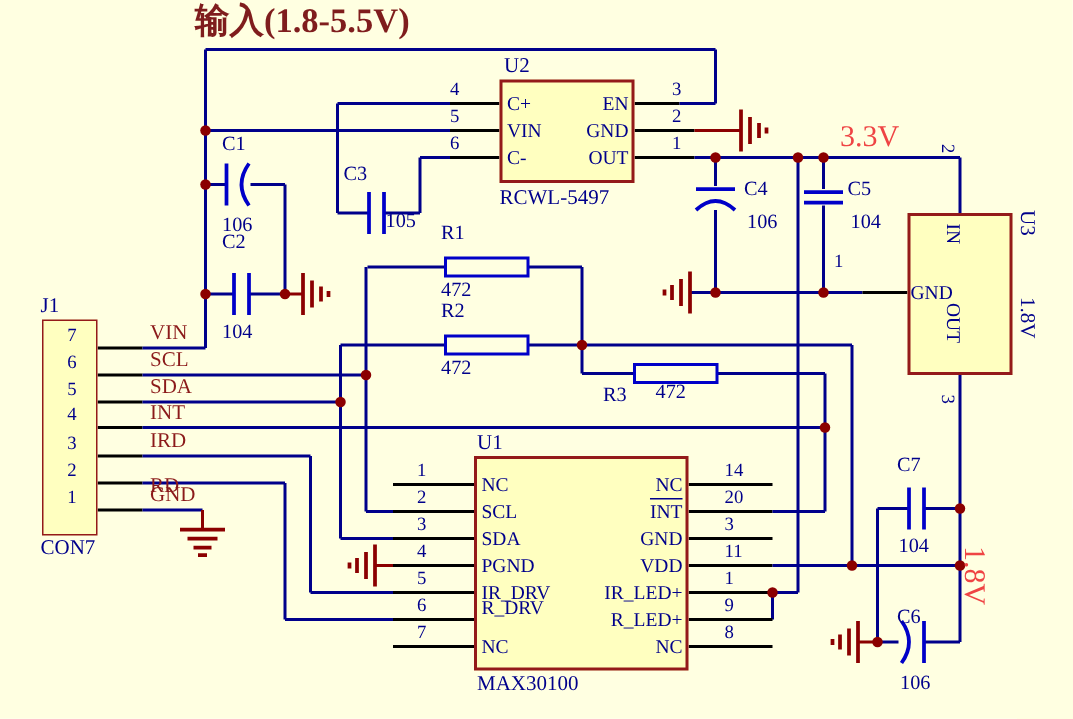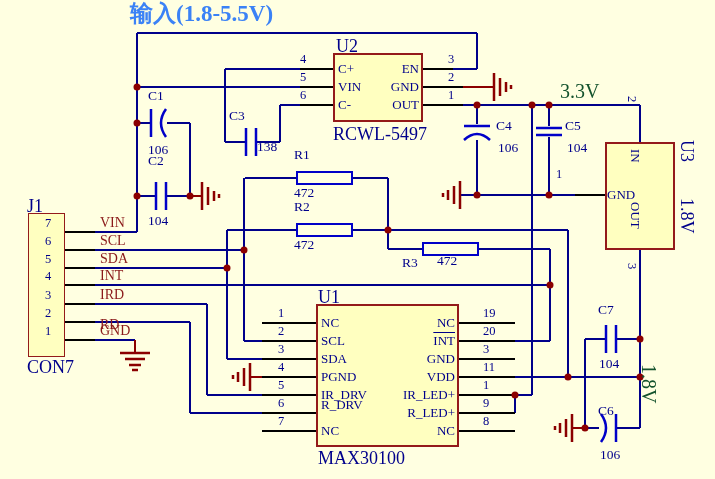--- a/index.html
+++ b/index.html
@@ -2,26 +2,26 @@
 <html><head>
 <meta charset="utf-8">
 <style>
   html,body{margin:0;padding:0}
   #canvas{position:relative;width:715px;height:479px;background:#FFFFE1;overflow:hidden;
           font-family:"Liberation Serif",serif}
   #net-svg{position:absolute;left:0;top:0;z-index:1}
   .box{position:absolute;background:#FFFFC0;border:2px solid #941A1A;box-sizing:border-box;z-index:2}
   .box.thin{border-width:1px}
   .lbl{position:absolute;font-size:13.5px;color:#00008B;white-space:nowrap;z-index:3;line-height:1.1}
-  .ref{font-size:18px}
+  .ref{font-size:14px}
   .pname{font-size:13px}
   .pnum{font-size:12.5px}
   .port{color:#8B1A1A;font-size:14px}
-  .red{color:#14532d}
-  .title{font-size:23px;font-weight:bold;color:#3b82f6}
+  .red{color:#ef4444}
+  .title{font-size:23px;font-weight:bold;color:#7f1d1d}
   .netlbl{font-size:20px}
   .vert{writing-mode:vertical-rl}
   .ralign{text-align:right}
   .overline{text-decoration:overline}
 </style>
 </head>
 <body>
 
 <div id="canvas">
 
@@ -229,21 +229,21 @@
   <div class="box" style="left:316px;top:304px;width:143px;height:143px"></div>
   <div class="lbl ref" style="left:318px;top:288px">U1</div>
   <div class="lbl ref" style="left:318px;top:449px">MAX30100</div>
   <div class="lbl pnum" style="left:278px;top:307px">1</div>
   <div class="lbl pnum" style="left:278px;top:325px">2</div>
   <div class="lbl pnum" style="left:278px;top:343px">3</div>
   <div class="lbl pnum" style="left:278px;top:361px">4</div>
   <div class="lbl pnum" style="left:278px;top:379px">5</div>
   <div class="lbl pnum" style="left:278px;top:397px">6</div>
   <div class="lbl pnum" style="left:278px;top:415px">7</div>
-  <div class="lbl pnum" style="left:483px;top:307px">19</div>
+  <div class="lbl pnum" style="left:483px;top:307px">14</div>
   <div class="lbl pnum" style="left:483px;top:325px">20</div>
   <div class="lbl pnum" style="left:483px;top:343px">3</div>
   <div class="lbl pnum" style="left:483px;top:361px">11</div>
   <div class="lbl pnum" style="left:483px;top:379px">1</div>
   <div class="lbl pnum" style="left:483px;top:397px">9</div>
   <div class="lbl pnum" style="left:483px;top:415px">8</div>
   <div class="lbl pname" style="left:321px;top:316px">NC</div>
   <div class="lbl pname" style="left:321px;top:334px">SCL</div>
   <div class="lbl pname" style="left:321px;top:352px">SDA</div>
   <div class="lbl pname" style="left:321px;top:370px">PGND</div>
@@ -266,21 +266,21 @@
   <div class="lbl pnum vert" style="left:624px;top:263px">3</div>
   <div class="lbl pname vert" style="left:628px;top:149px">IN</div>
   <div class="lbl pname" style="left:607px;top:188px">GND</div>
   <div class="lbl pname vert" style="left:628px;top:202px">OUT</div>
 
   <div class="lbl" style="left:148px;top:89px">C1</div>
   <div class="lbl" style="left:148px;top:143px">106</div>
   <div class="lbl" style="left:148px;top:154px">C2</div>
   <div class="lbl" style="left:148px;top:214px">104</div>
   <div class="lbl" style="left:229px;top:109px">C3</div>
-  <div class="lbl" style="left:257px;top:140px">138</div>
+  <div class="lbl" style="left:257px;top:140px">105</div>
   <div class="lbl" style="left:496px;top:119px">C4</div>
   <div class="lbl" style="left:498px;top:141px">106</div>
   <div class="lbl" style="left:565px;top:119px">C5</div>
   <div class="lbl" style="left:567px;top:141px">104</div>
   <div class="lbl" style="left:598px;top:404px">C6</div>
   <div class="lbl" style="left:600px;top:448px">106</div>
   <div class="lbl" style="left:598px;top:303px">C7</div>
   <div class="lbl" style="left:599px;top:357px">104</div>
 
   <div class="lbl" style="left:294px;top:148px">R1</div>

